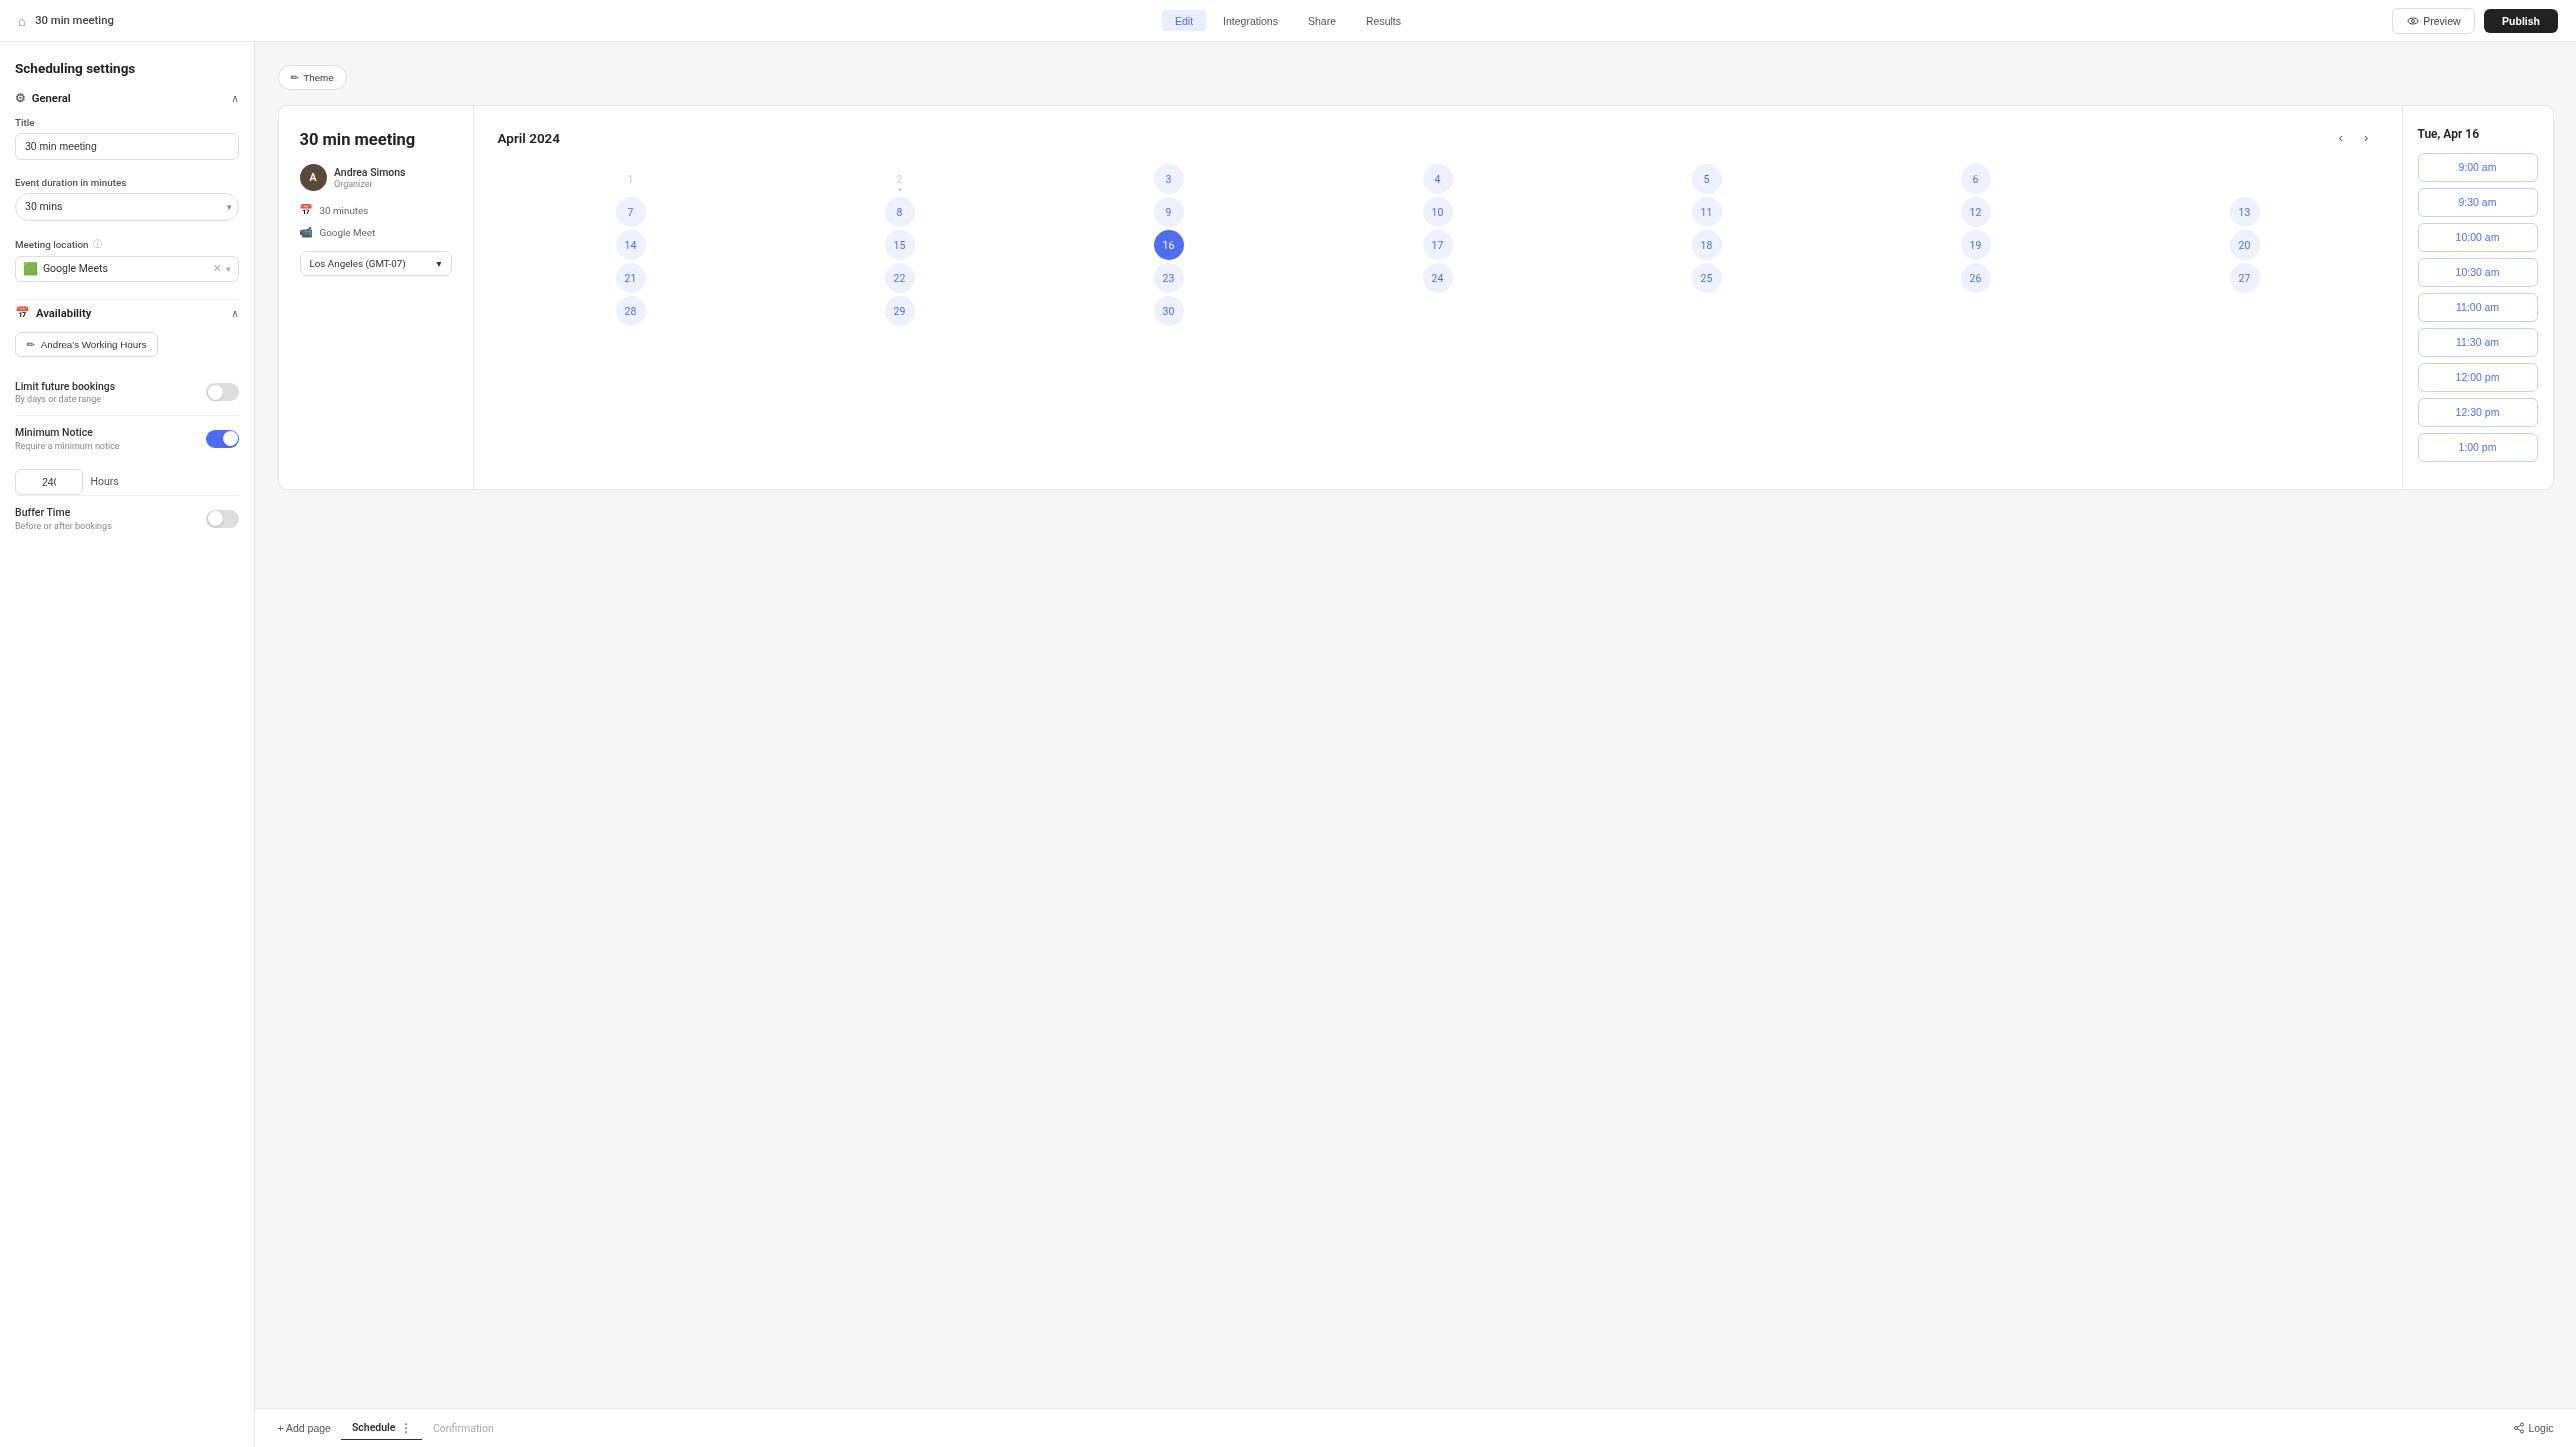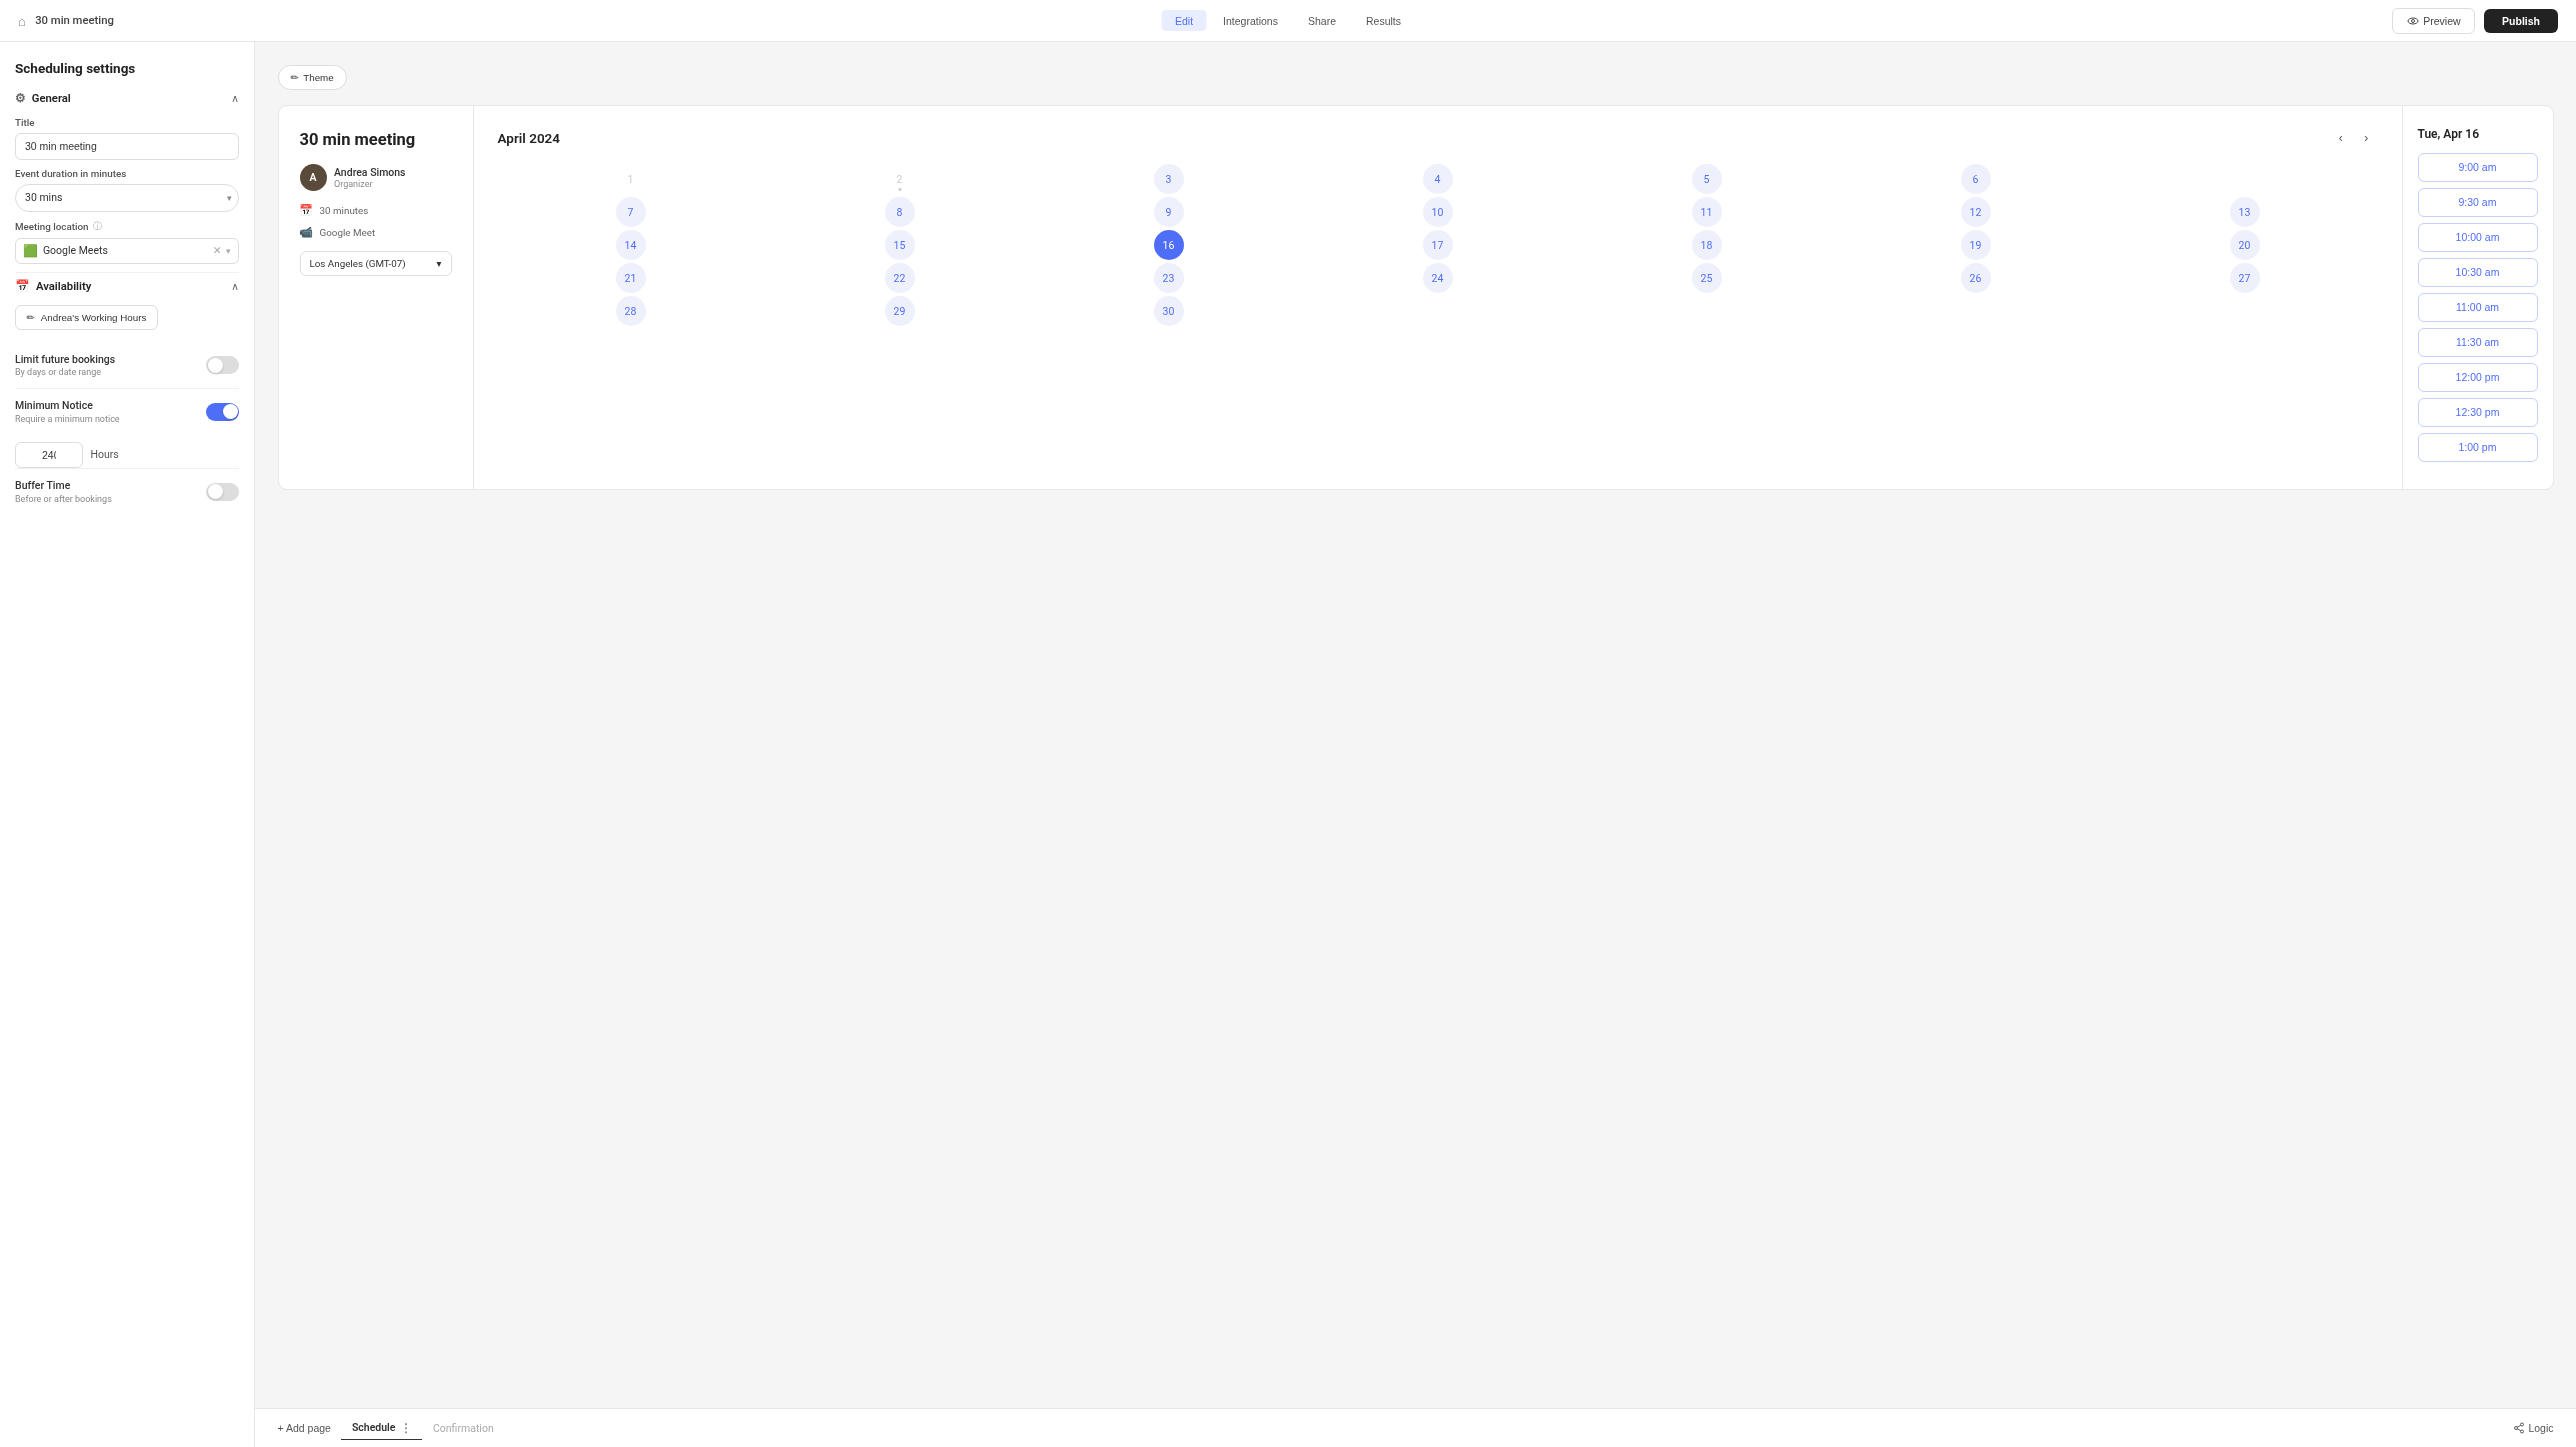--- a/index.html
+++ b/index.html
@@ -44,21 +44,21 @@
     .section-header {
       display: flex; align-items: center; justify-content: space-between;
       margin-bottom: 12px; cursor: pointer;
     }
     .section-header-left { display: flex; align-items: center; gap: 6px; font-weight: 600; font-size: 11.3px; color: #222; }
     .section-icon { font-size: 12px; color: #666; }
     .chevron { font-size: 10.5px; color: #666; }
 
     
     .field-label { font-size: 9.8px; color: #555; margin-bottom: 4.5px; font-weight: 500; }
-    .field-group { margin-bottom: 8px; }
+    .field-group { margin-bottom: 17px; }
     .text-input {
       width: 100%; padding: 6.8px 9px; border: 0.8px solid #ddd; border-radius: 6px;
       font-size: 10.5px; color: #333; background: #fff; outline: none;
     }
     .select-input {
       width: 100%; padding: 6.8px 9px; border: 0.8px solid #ddd; border-radius: 14px;
       font-size: 10.5px; color: #333; background: #fff; appearance: none;
       display: flex; align-items: center; justify-content: flex-start; cursor: pointer;
     }
     .select-wrapper { position: relative; }

